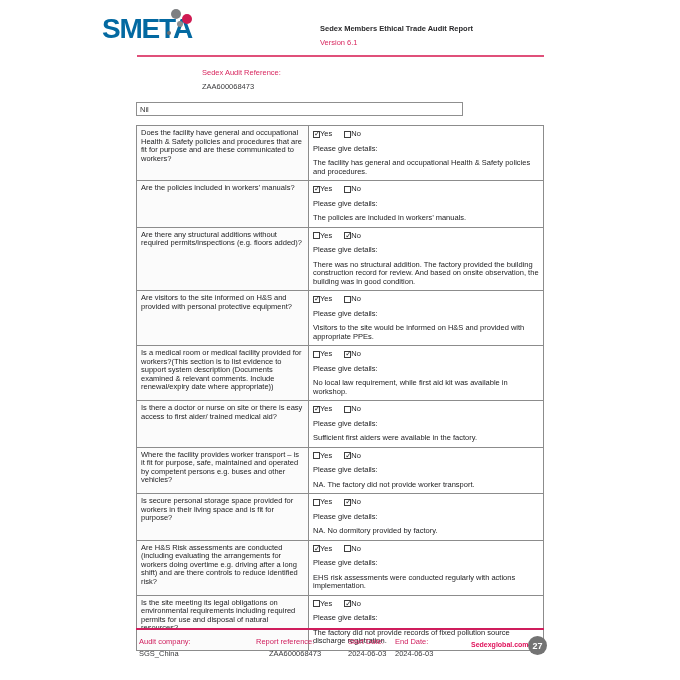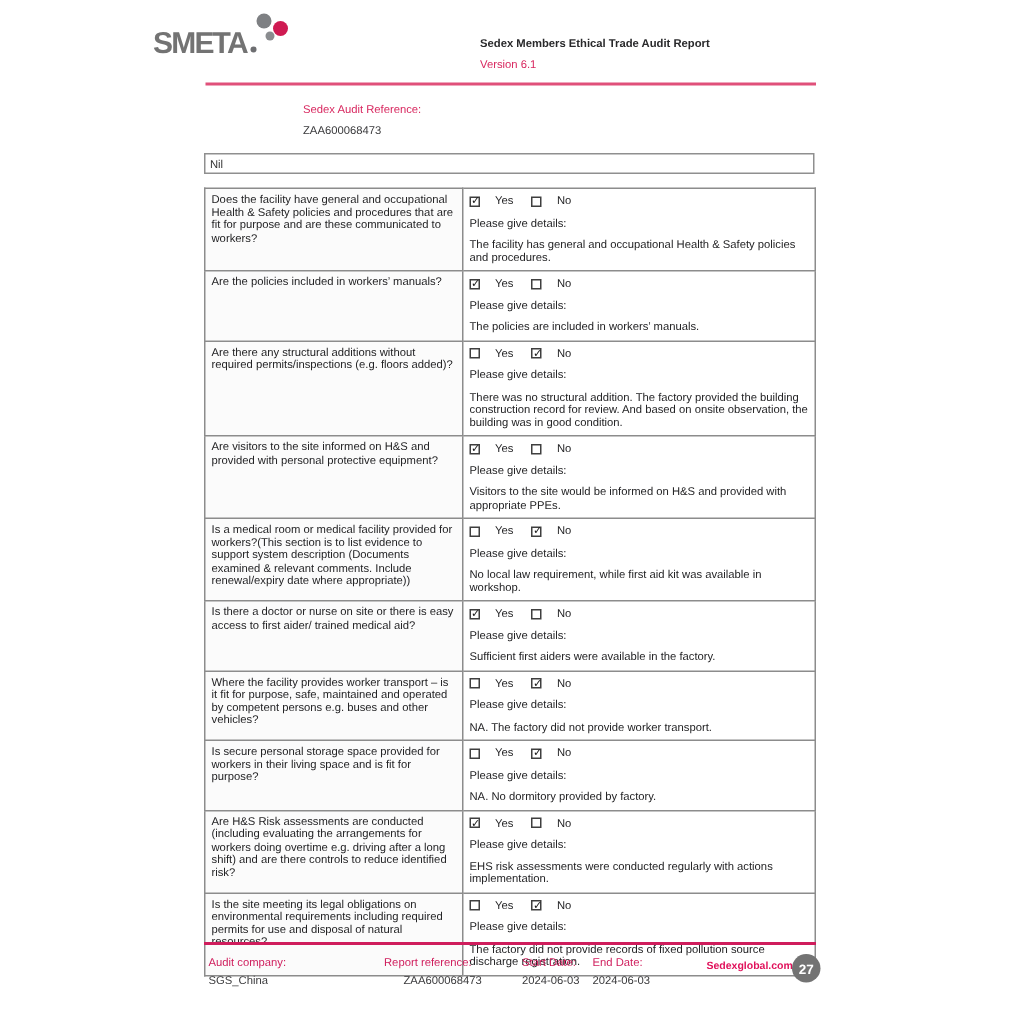--- a/index.html
+++ b/index.html
@@ -1,51 +1,51 @@
 <!DOCTYPE html>
 <html><head>
 <meta charset="utf-8">
 <style>
   html,body{margin:0;padding:0;background:#ffffff;}
   .page{position:relative;width:680px;height:680px;background:#ffffff;overflow:hidden;
         font-family:"Liberation Sans","DejaVu Sans",sans-serif;color:#2e2e30;}
 
   
   .logo{position:absolute;left:102px;top:17px;width:100px;height:40px;}
-  .logo-text{font-size:20px;line-height:24px;font-weight:800;letter-spacing:-1.2px;color:#737373;}
+  .logo-text{font-size:28px;line-height:24px;font-weight:800;letter-spacing:-1.2px;color:#0369a1;}
   .dot{position:absolute;border-radius:50%;}
   .dot-gray-lg{left:69px;top:-8px;width:10px;height:10px;background:#7e8083;}
   .dot-pink{left:80px;top:-3px;width:10px;height:10px;background:#cf1a52;z-index:2;}
   .dot-gray-sm{left:75px;top:4px;width:6px;height:6px;background:#8a8c8f;z-index:3;}
   .dot-period{left:65px;top:14px;width:4px;height:4px;background:#6d6e71;}
 
   .hdr-block{position:absolute;font-size:7.5px;line-height:9px;}
   .hdr-label{color:#d8275f;}
   .hdr-value{color:#3a3a3c;margin-top:5px;}
   .ref-block{left:202px;top:24px;margin-top:44px;}
   .report-block{left:320px;top:24px;}
   .report-title{font-weight:bold;color:#29292b;}
   .hdr-version{color:#d8275f;margin-top:5px;}
   .header-rule{position:absolute;left:137px;top:55px;width:407px;height:1.6px;background:#e0507a;}
 
   
-  .nil-box{position:absolute;left:136px;top:102px;width:407px;height:14px;box-sizing:border-box;
+  .nil-box{position:absolute;left:136px;top:102px;width:327px;height:14px;box-sizing:border-box;
            border:1px solid #8f8f8f;font-size:7.5px;line-height:11px;padding:1px 3px;color:#333;}
 
   
   .qa-table{position:absolute;left:136px;top:125px;width:408px;border-collapse:collapse;}
   .qa-table td{border:1px solid #8c8c8c;vertical-align:top;padding:3px 4px 4px 4px;
                font-size:7.5px;line-height:8.5px;color:#232325;}
   .qcell{width:163px;background:#fbfbfb;}
   .acell{background:#ffffff;}
   .cbline{display:flex;align-items:center;margin:1px 0 6px 0;}
   .cb{width:7px;height:7px;box-sizing:border-box;border:1px solid #3f3f3f;display:inline-block;
       position:relative;background:#fff;flex:0 0 auto;}
   .cb.checked::after{content:"\2713";position:absolute;left:0px;top:-1.5px;font-size:7.5px;color:#1e1e1e;}
-  .cblabel{margin-left:10px;}
+  .cblabel{margin-left:0;}
   .cb.second{margin-left:12px;}
   .pgd{margin-bottom:6px;}
 
   
   .footer-rule{position:absolute;left:136px;top:628px;width:408px;height:1.6px;background:#cf1d5c;}
   .ft-label{position:absolute;top:637px;font-size:7.5px;color:#cf1d5c;}
   .ft-value{position:absolute;top:649px;font-size:7.5px;color:#3a3a3c;}
   .ft-site{position:absolute;left:471px;top:641px;font-size:7px;font-weight:bold;color:#e0105a;}
   .page-badge{position:absolute;left:528px;top:636px;width:19px;height:19px;border-radius:50%;
               background:#737373;color:#ffffff;font-size:9px;font-weight:bold;

